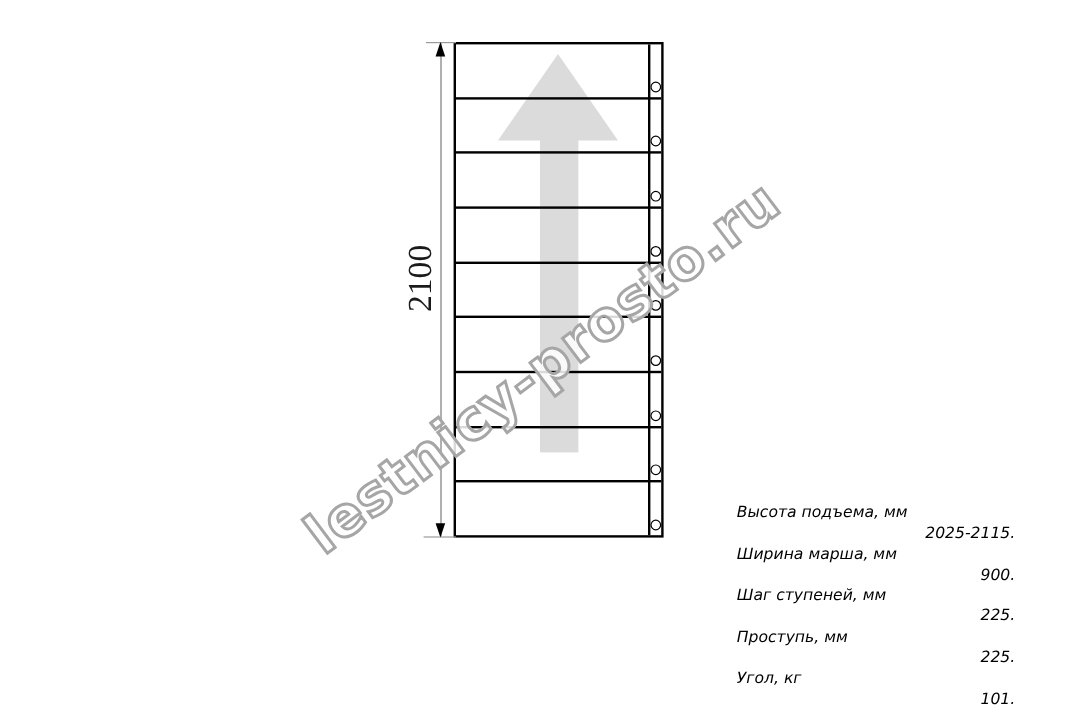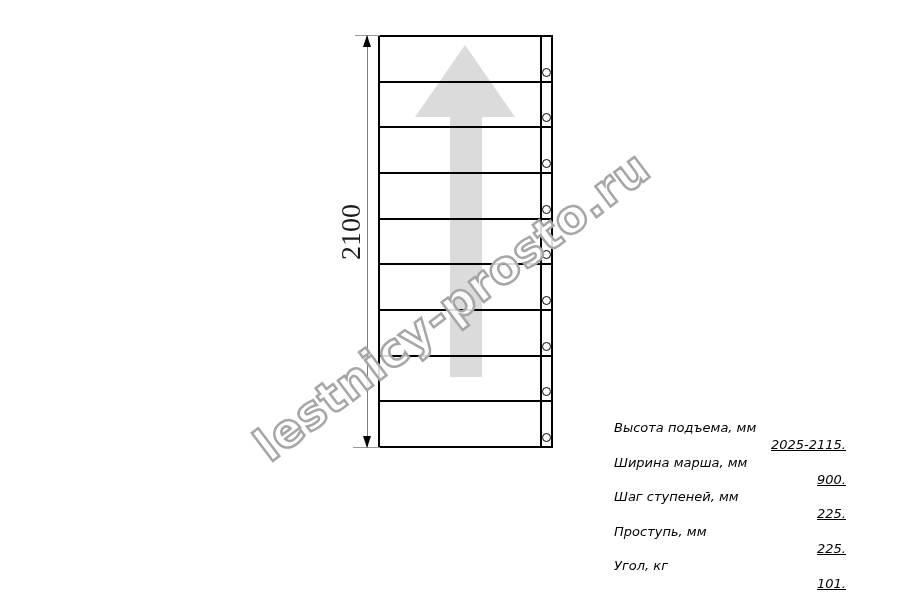--- a/index.html
+++ b/index.html
@@ -91,21 +91,21 @@
   .specs {
     position: absolute; left: 614px; top: 419px; width: 232px;
     font-family: "DejaVu Sans", sans-serif;
     font-style: italic; font-size: 13px; color: #000;
   }
   .spec-row {
     display: flex; justify-content: flex-end;
     line-height: 17.3px; white-space: nowrap; flex-direction: column;
   }
   .spec-label { text-align: left; }
-  .spec-value { text-align: right; text-decoration: underline; }
+  .spec-value { text-align: right; }
 
   
   .watermark {
     position: absolute; left: 452px; top: 306px;
     transform: translate(-50%, -50%) rotate(-37deg);
     font-family: "DejaVu Sans", sans-serif;
     font-weight: bold; font-size: 46px; letter-spacing: 1px;
     color: rgba(255, 255, 255, 0.85);
     -webkit-text-stroke: 2.5px #a6a6a6;
     white-space: nowrap;

